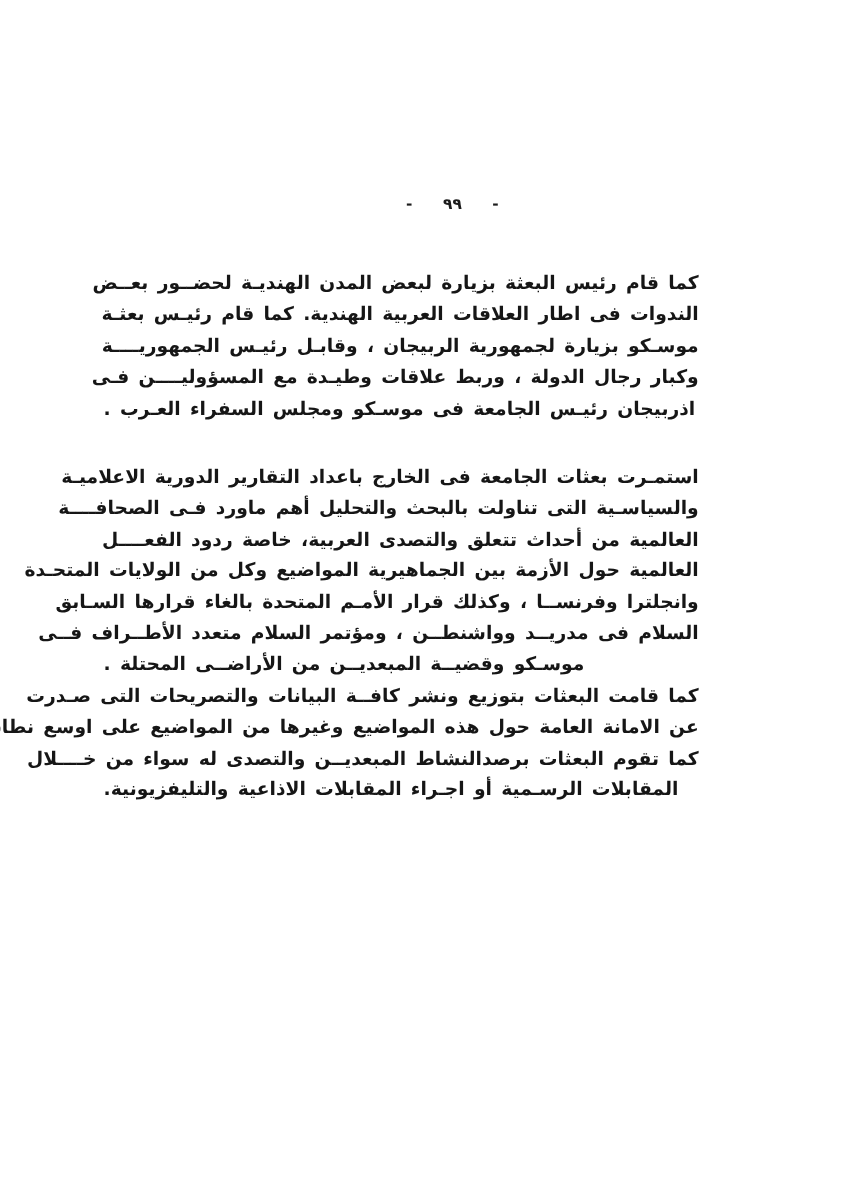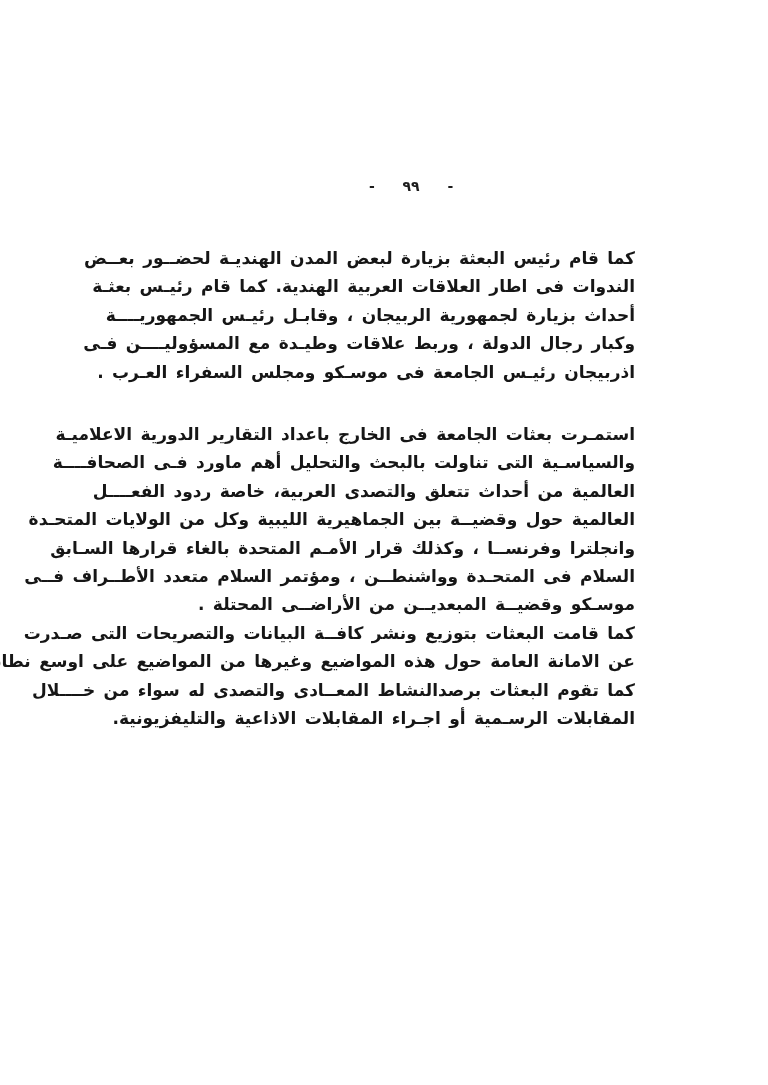--- a/index.html
+++ b/index.html
@@ -28,21 +28,21 @@
     color: #1c1c1c;
     direction: ltr;
     white-space: pre;
   }
   .text-block {
     position: absolute;
     top: 244px;
     left: 126px;
     right: 133px;
     direction: rtl;
-    text-align: right;
+    text-align: left;
     font-size: 17px;
     font-weight: bold;
     color: #161616;
   }
   .paragraph { margin: 0; padding: 0; }
   .paragraph.p2 { margin-top: 34px; }
   .paragraph.p3 { }
   .line {
     line-height: 28.4px;
     white-space: nowrap;
@@ -54,36 +54,36 @@
 
 <div class="page">
 
   <div class="page-number">-  ٩٩  -</div>
 
   <div class="text-block">
 
     <div class="paragraph p1">
       <div class="line">كما قام رئيس البعثة بزيارة لبعض المدن الهنديـة لحضــور بعــض</div>
       <div class="line">الندوات فى اطار العلاقات العربية الهندية.  كما قام رئيـس بعثـة</div>
-      <div class="line">أحداث بزيارة لجمهورية الربيجان ،  وقابـل رئيـس الجمهوريــــة</div>
+      <div class="line">موسـكو بزيارة لجمهورية الربيجان ،  وقابـل رئيـس الجمهوريــــة</div>
       <div class="line">وكبار رجال الدولة ،  وربط علاقات وطيـدة مع المسؤوليــــن فـى</div>
       <div class="line">اذربيجان رئيـس الجامعة فى موسـكو ومجلس السفراء العـرب .</div>
     </div>
 
     <div class="paragraph p2">
       <div class="line">استمـرت بعثات الجامعة فى الخارج باعداد التقارير الدورية الاعلاميـة</div>
       <div class="line">والسياسـية التى تناولت بالبحث والتحليل أهم ماورد فـى الصحافــــة</div>
       <div class="line">العالمية من أحداث تتعلق والتصدى العربية،  خاصة ردود الفعــــل</div>
-      <div class="line">العالمية حول وقضيــة بين الجماهيرية الليبية وكل من الولايات المتحـدة</div>
+      <div class="line">العالمية حول الأزمة بين الجماهيرية المواضيع وكل من الولايات المتحـدة</div>
       <div class="line">وانجلترا وفرنســا ،  وكذلك قرار الأمـم المتحدة بالغاء قرارها السـابق</div>
-      <div class="line">السلام فى المتحـدة وواشنطــن ،  ومؤتمر السلام متعدد الأطــراف فــى</div>
+      <div class="line">السلام فى مدريــد وواشنطــن ،  ومؤتمر السلام متعدد الأطــراف فــى</div>
       <div class="line">موسـكو وقضيــة المبعديــن من الأراضــى المحتلة .</div>
     </div>
 
     <div class="paragraph p3">
       <div class="line">كما قامت البعثات بتوزيع ونشر كافــة البيانات والتصريحات التى صـدرت</div>
       <div class="line">عن الامانة العامة حول هذه المواضيع وغيرها من المواضيع على اوسع نطاق،</div>
-      <div class="line">كما تقوم البعثات برصدالنشاط المعــادى والتصدى له سواء من خــــلال</div>
+      <div class="line">كما تقوم البعثات برصدالنشاط المبعديــن والتصدى له سواء من خــــلال</div>
       <div class="line">المقابلات الرسـمية أو اجـراء المقابلات الاذاعية والتليفزيونية.</div>
     </div>
 
   </div>
 </div>
 
 </body></html>

